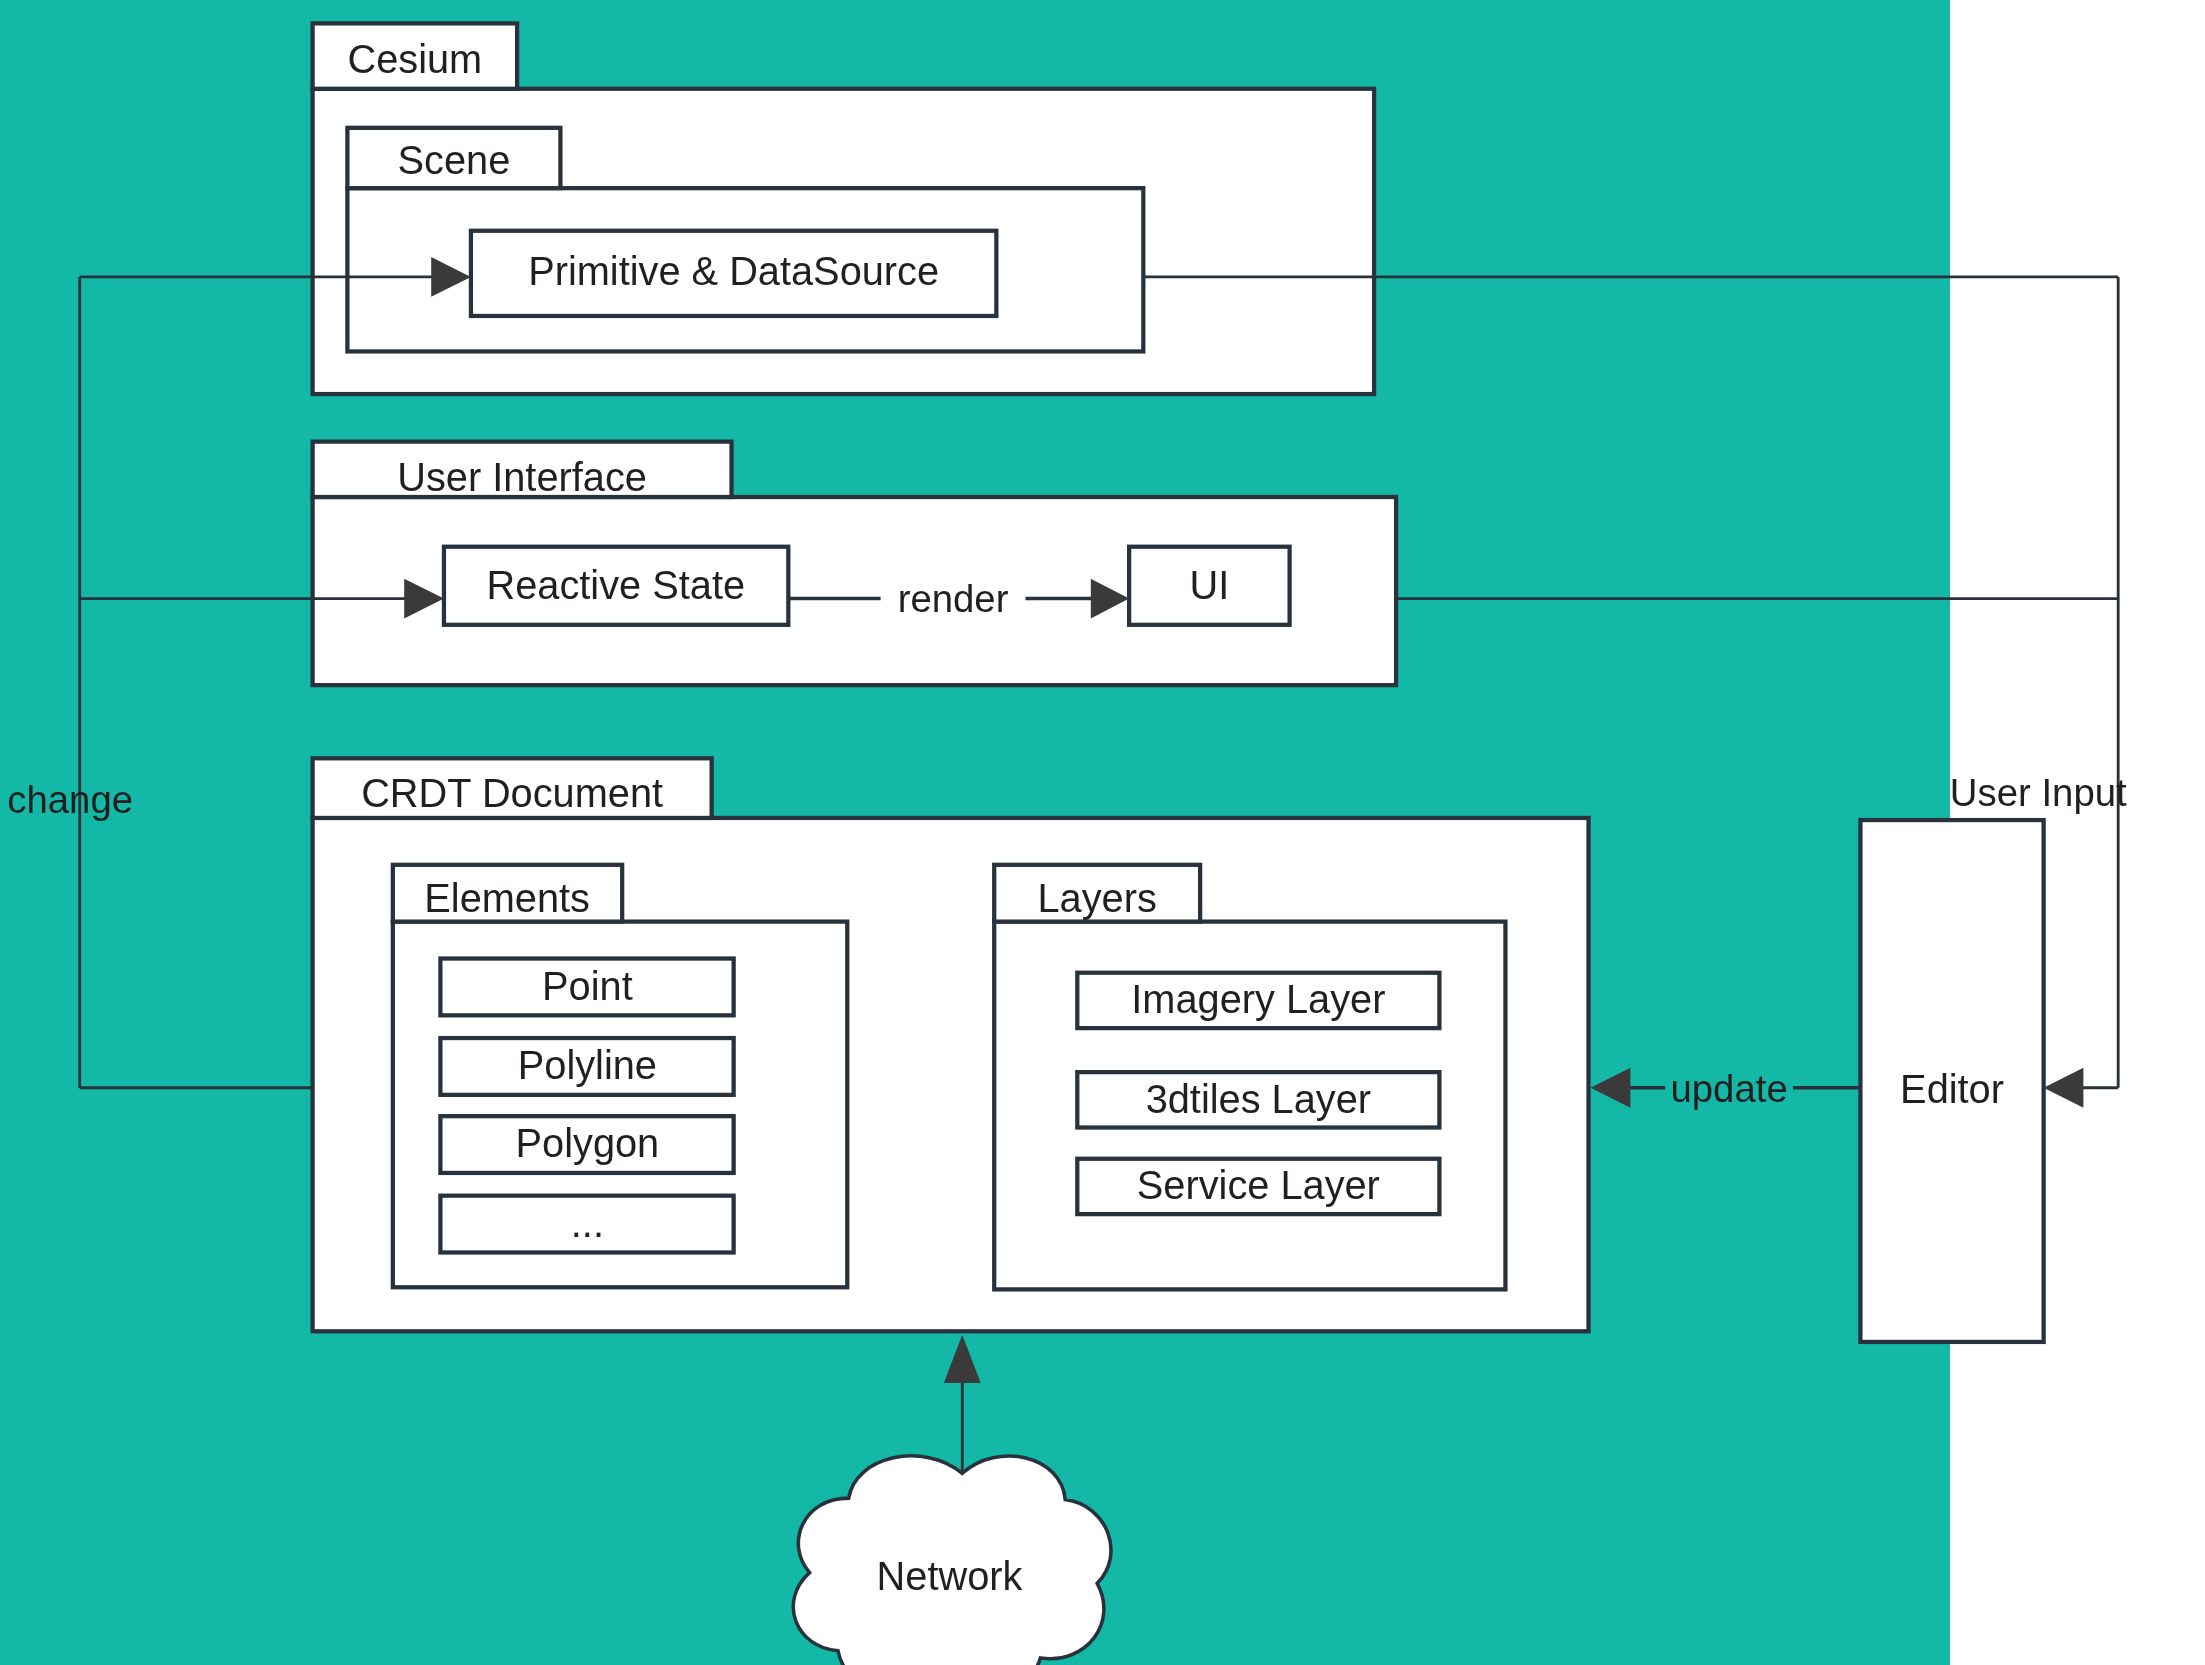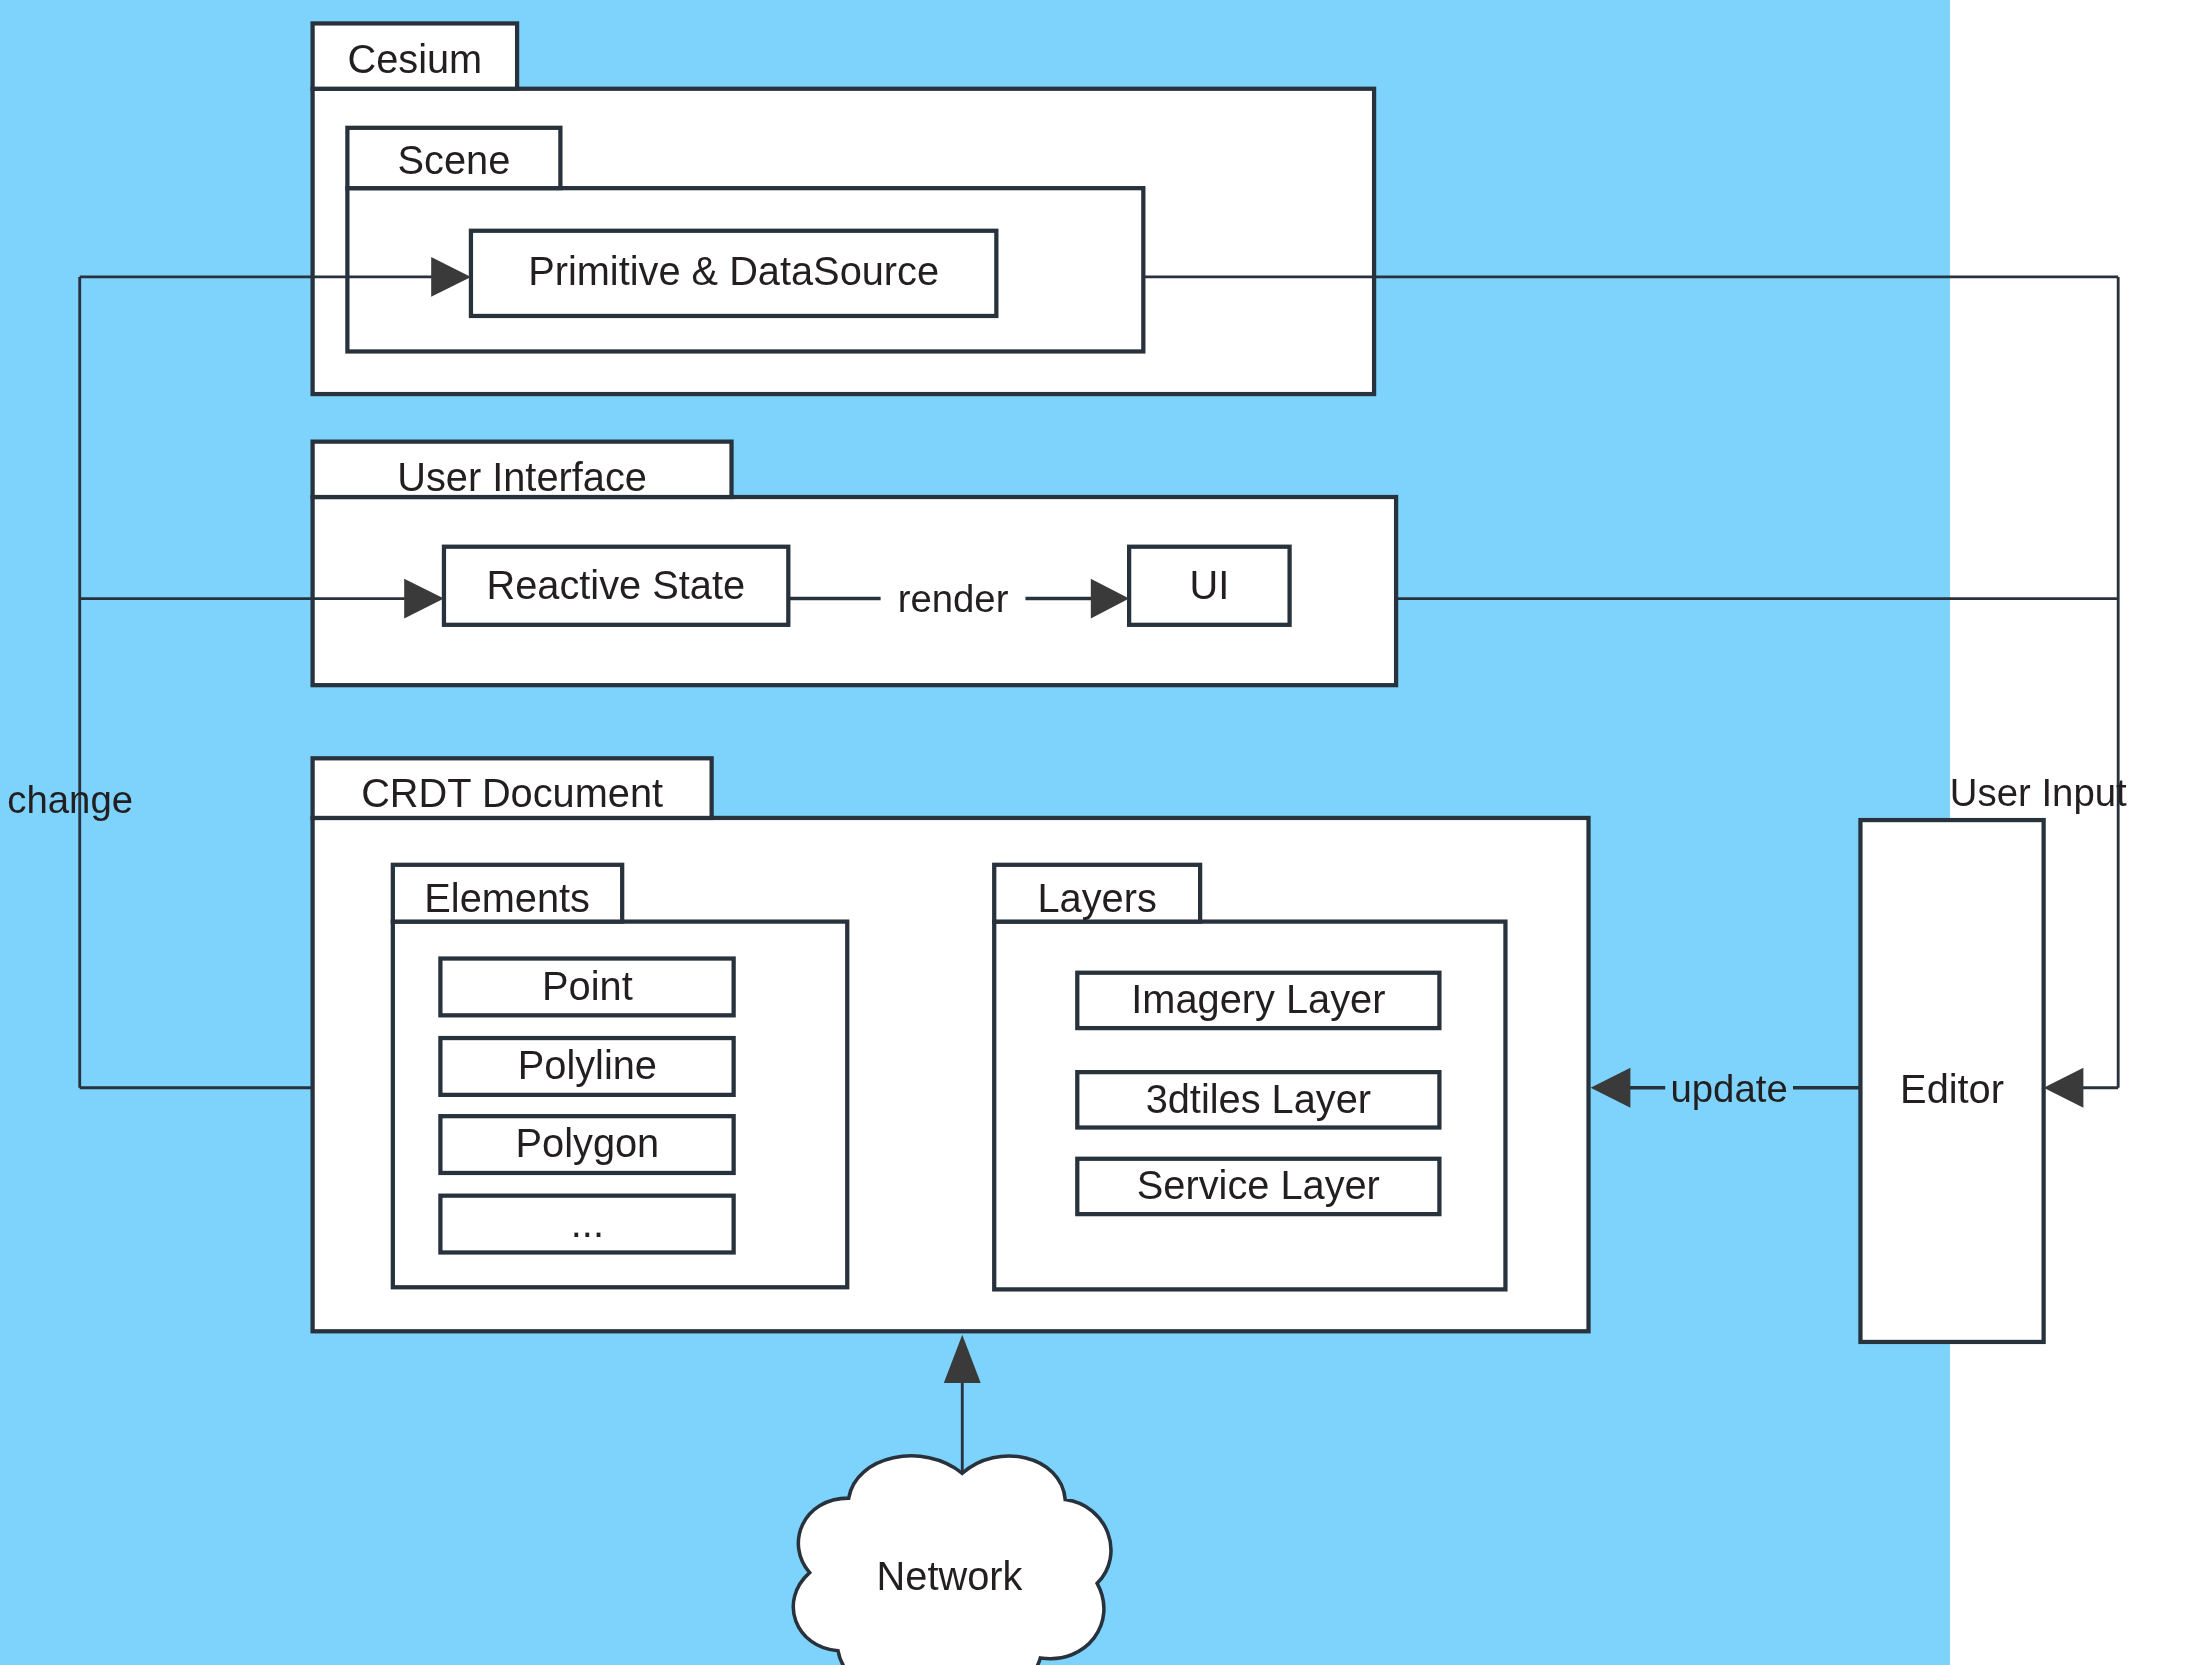--- a/index.html
+++ b/index.html
@@ -4,21 +4,21 @@
 <style>
   html, body {
     margin: 0;
     padding: 0;
     background: #ffffff;
   }
   #diagram-root {
     position: relative;
     width: 1950px;
     height: 1665px;
-    background: #7dd3fc;
+    background: #14b8a6;
     font-family: "Liberation Sans", sans-serif;
   }
   svg#diagram-svg {
     position: absolute;
     top: 0;
     left: 0;
     width: 2205px;
     height: 1665px;
   }
   .pkg-rect {

